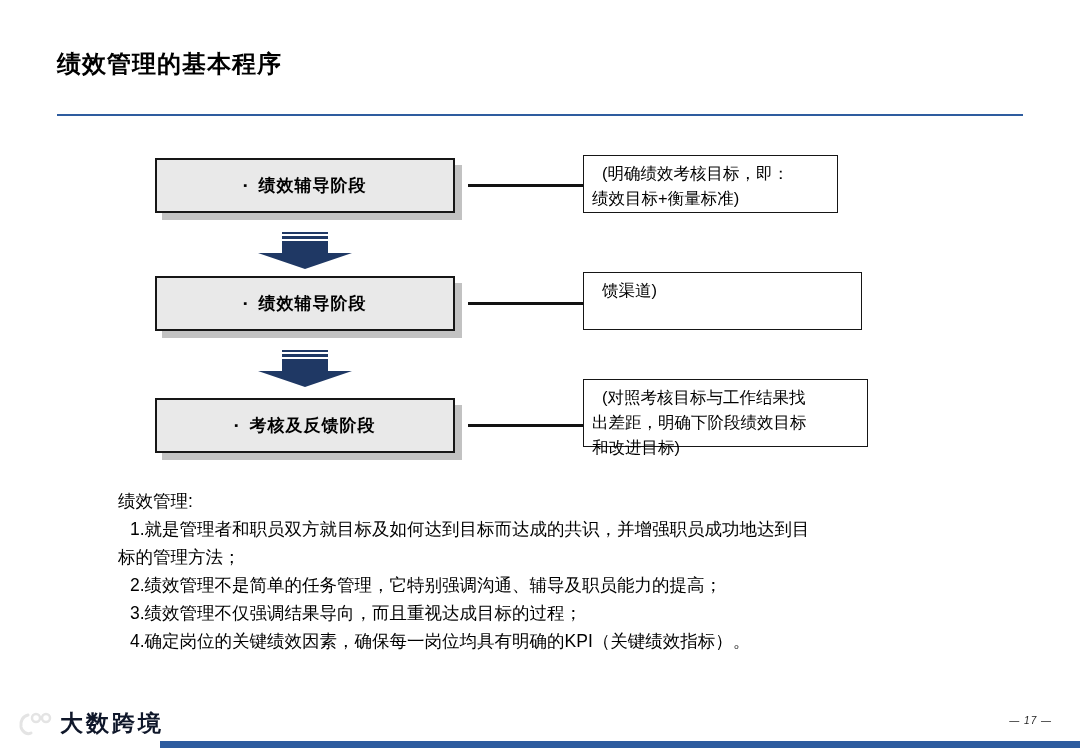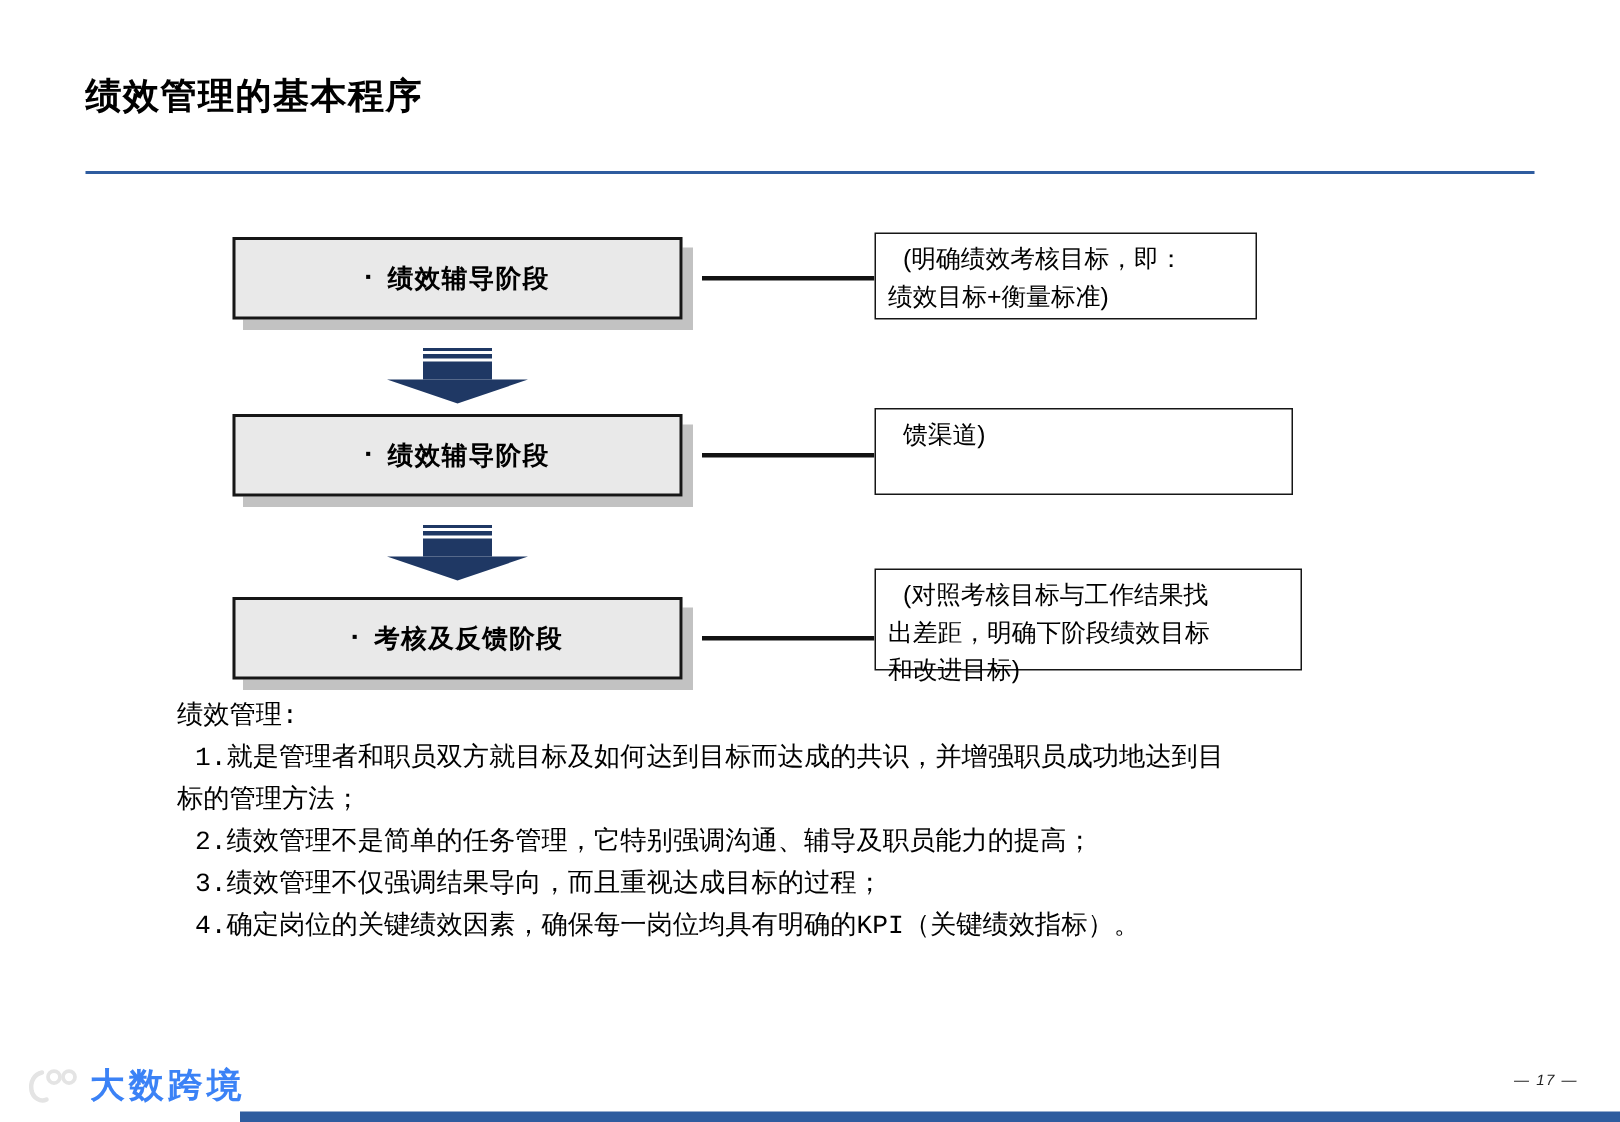--- a/index.html
+++ b/index.html
@@ -72,31 +72,31 @@
   .arrow-body { width:46px; height:12px; background:#1F3864; }
   .arrow-head {
     width:0; height:0;
     border-left:47px solid transparent;
     border-right:47px solid transparent;
     border-top:16px solid #1F3864;
   }
 
   
   .summary {
-    position:absolute; left:118px; top:464px; width:860px;
-    font-size:17.5px; line-height:28px; color:#000;font-family:Liberation Mono, monospace;
+    position:absolute; left:118px; top:487px; width:860px;
+    font-size:17.5px; line-height:28px; color:#000;
   }
   .summary .line { white-space:nowrap; }
   .summary .indent { padding-left:12px; }
 
   
   .watermark {
     position:absolute; left:18px; top:708px;
     display:flex; align-items:center;
-    color:#3b82f6; font-weight:bold; font-size:23px; letter-spacing:3px;
+    color:#0f172a; font-weight:bold; font-size:23px; letter-spacing:3px;
   }
   .watermark svg { margin-right:8px; }
   .page-number {
     position:absolute; right:28px; top:715px;
     font-size:10px; color:#222; letter-spacing:1px;font-style:italic;
   }
   .bottom-bar {
     position:absolute; left:160px; right:0; bottom:0; height:7px;
     background:#2E5C9F;
   }

